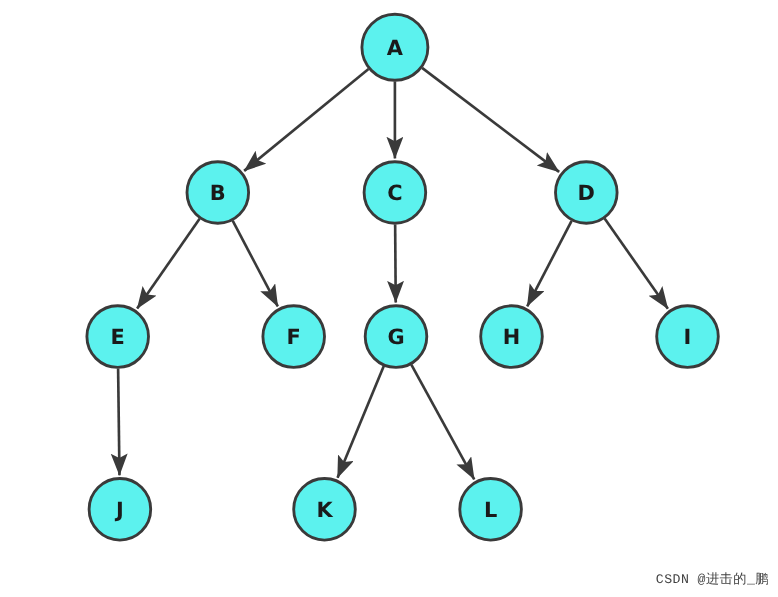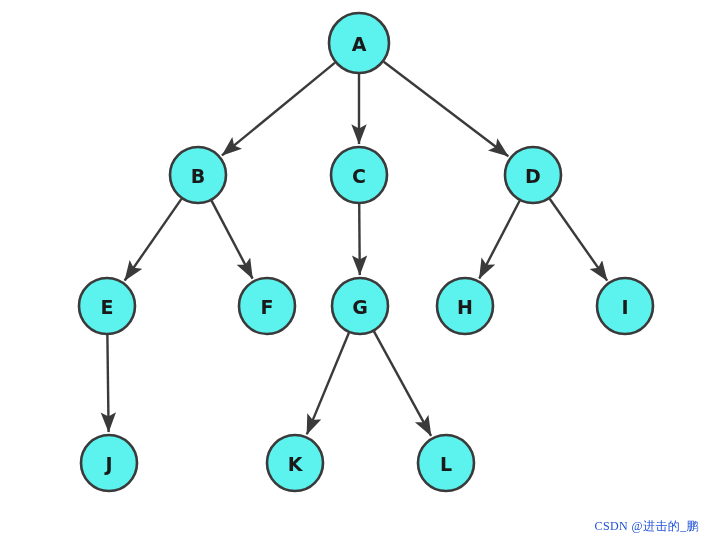--- a/index.html
+++ b/index.html
@@ -41,23 +41,23 @@
   }
   .edge-line {
     stroke-width: 2.4;
     stroke-linecap: butt;
     fill: none;
   }
   .watermark {
     position: absolute;
     right: 8px;
     bottom: 8px;
-    font-family: Liberation Serif, serif;
+    font-family: Liberation Mono, monospace;
     font-size: 12px;
-    color: #1d4ed8;
+    color: #404040;
     letter-spacing: 0.4px;
     white-space: nowrap;
     user-select: none;
   }
 </style>
 </head>
 <body>
 
 <div id="diagram-root">
   <svg id="tree-svg" viewBox="0 0 707 543" xmlns="http://www.w3.org/2000/svg">

